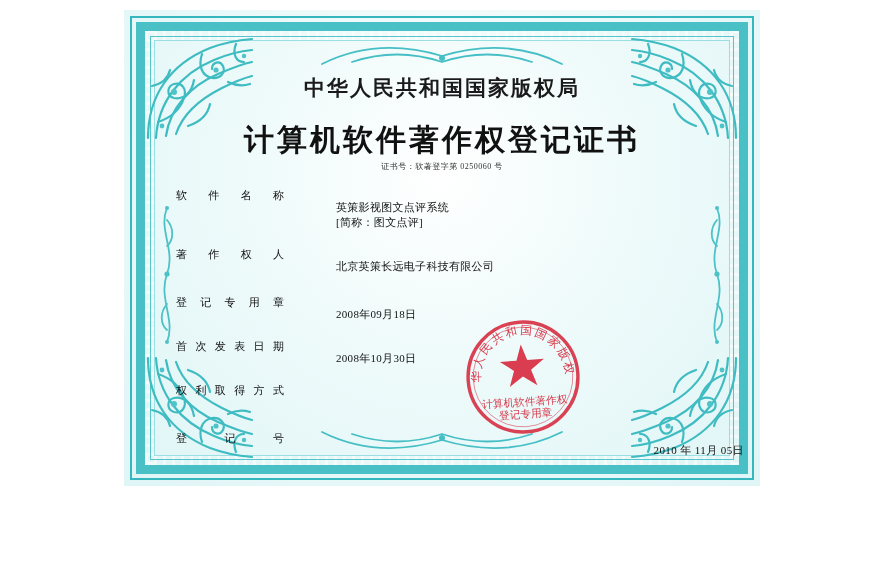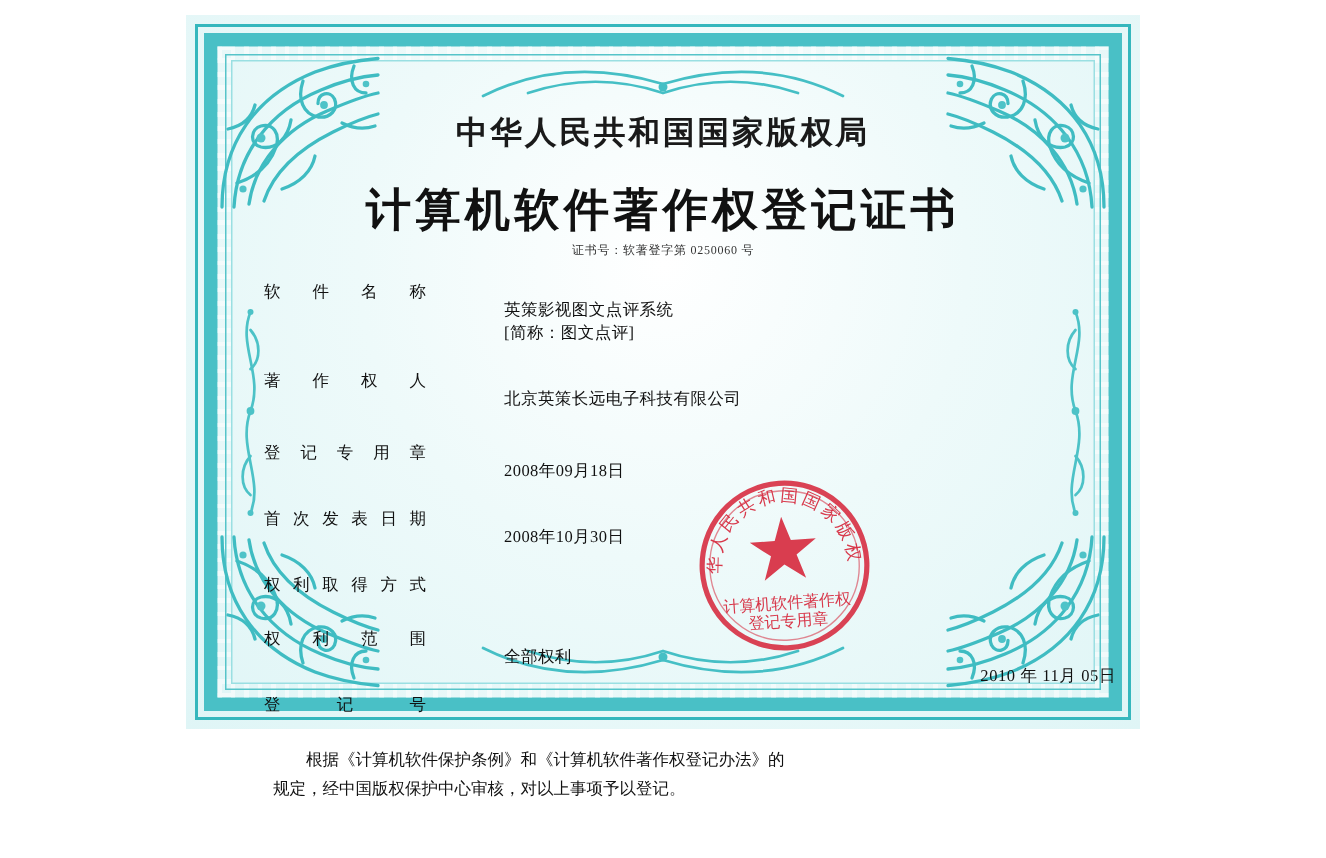--- a/index.html
+++ b/index.html
@@ -401,37 +401,29 @@
       </div>
 
       <div class="gap-sm"></div>
 
       <div class="field-row">
         <div class="field-label">权利取得方式</div>
       </div>
 
       <div class="gap-md"></div>
 
-      <div class="field-row">
-        <div class="field-label">权利范围</div>
-        <div class="field-value">全部权利</div>
-      </div>
 
       <div class="gap-sm"></div>
 
       <div class="field-row">
         <div class="field-label">登记号</div>
       </div>
 
     </div>
 
-    <div class="paragraph">
-      <p class="indent">根据《计算机软件保护条例》和《计算机软件著作权登记办法》的</p>
-      <p>规定，经中国版权保护中心审核，对以上事项予以登记。</p>
-    </div>
 
   </div>
 
   <div class="seal">
     <svg viewBox="0 0 120 120" xmlns="http://www.w3.org/2000/svg">
       <defs>
         <path id="sealArcTop" d="M 18,60 A 42,42 0 0 1 102,60"></path>
       </defs>
       <circle cx="60" cy="60" r="54" fill="none" stroke="#d6283c" stroke-width="3.4" opacity="0.88"></circle>
       <circle cx="60" cy="60" r="49" fill="none" stroke="#d6283c" stroke-width="0.9" opacity="0.55"></circle>

